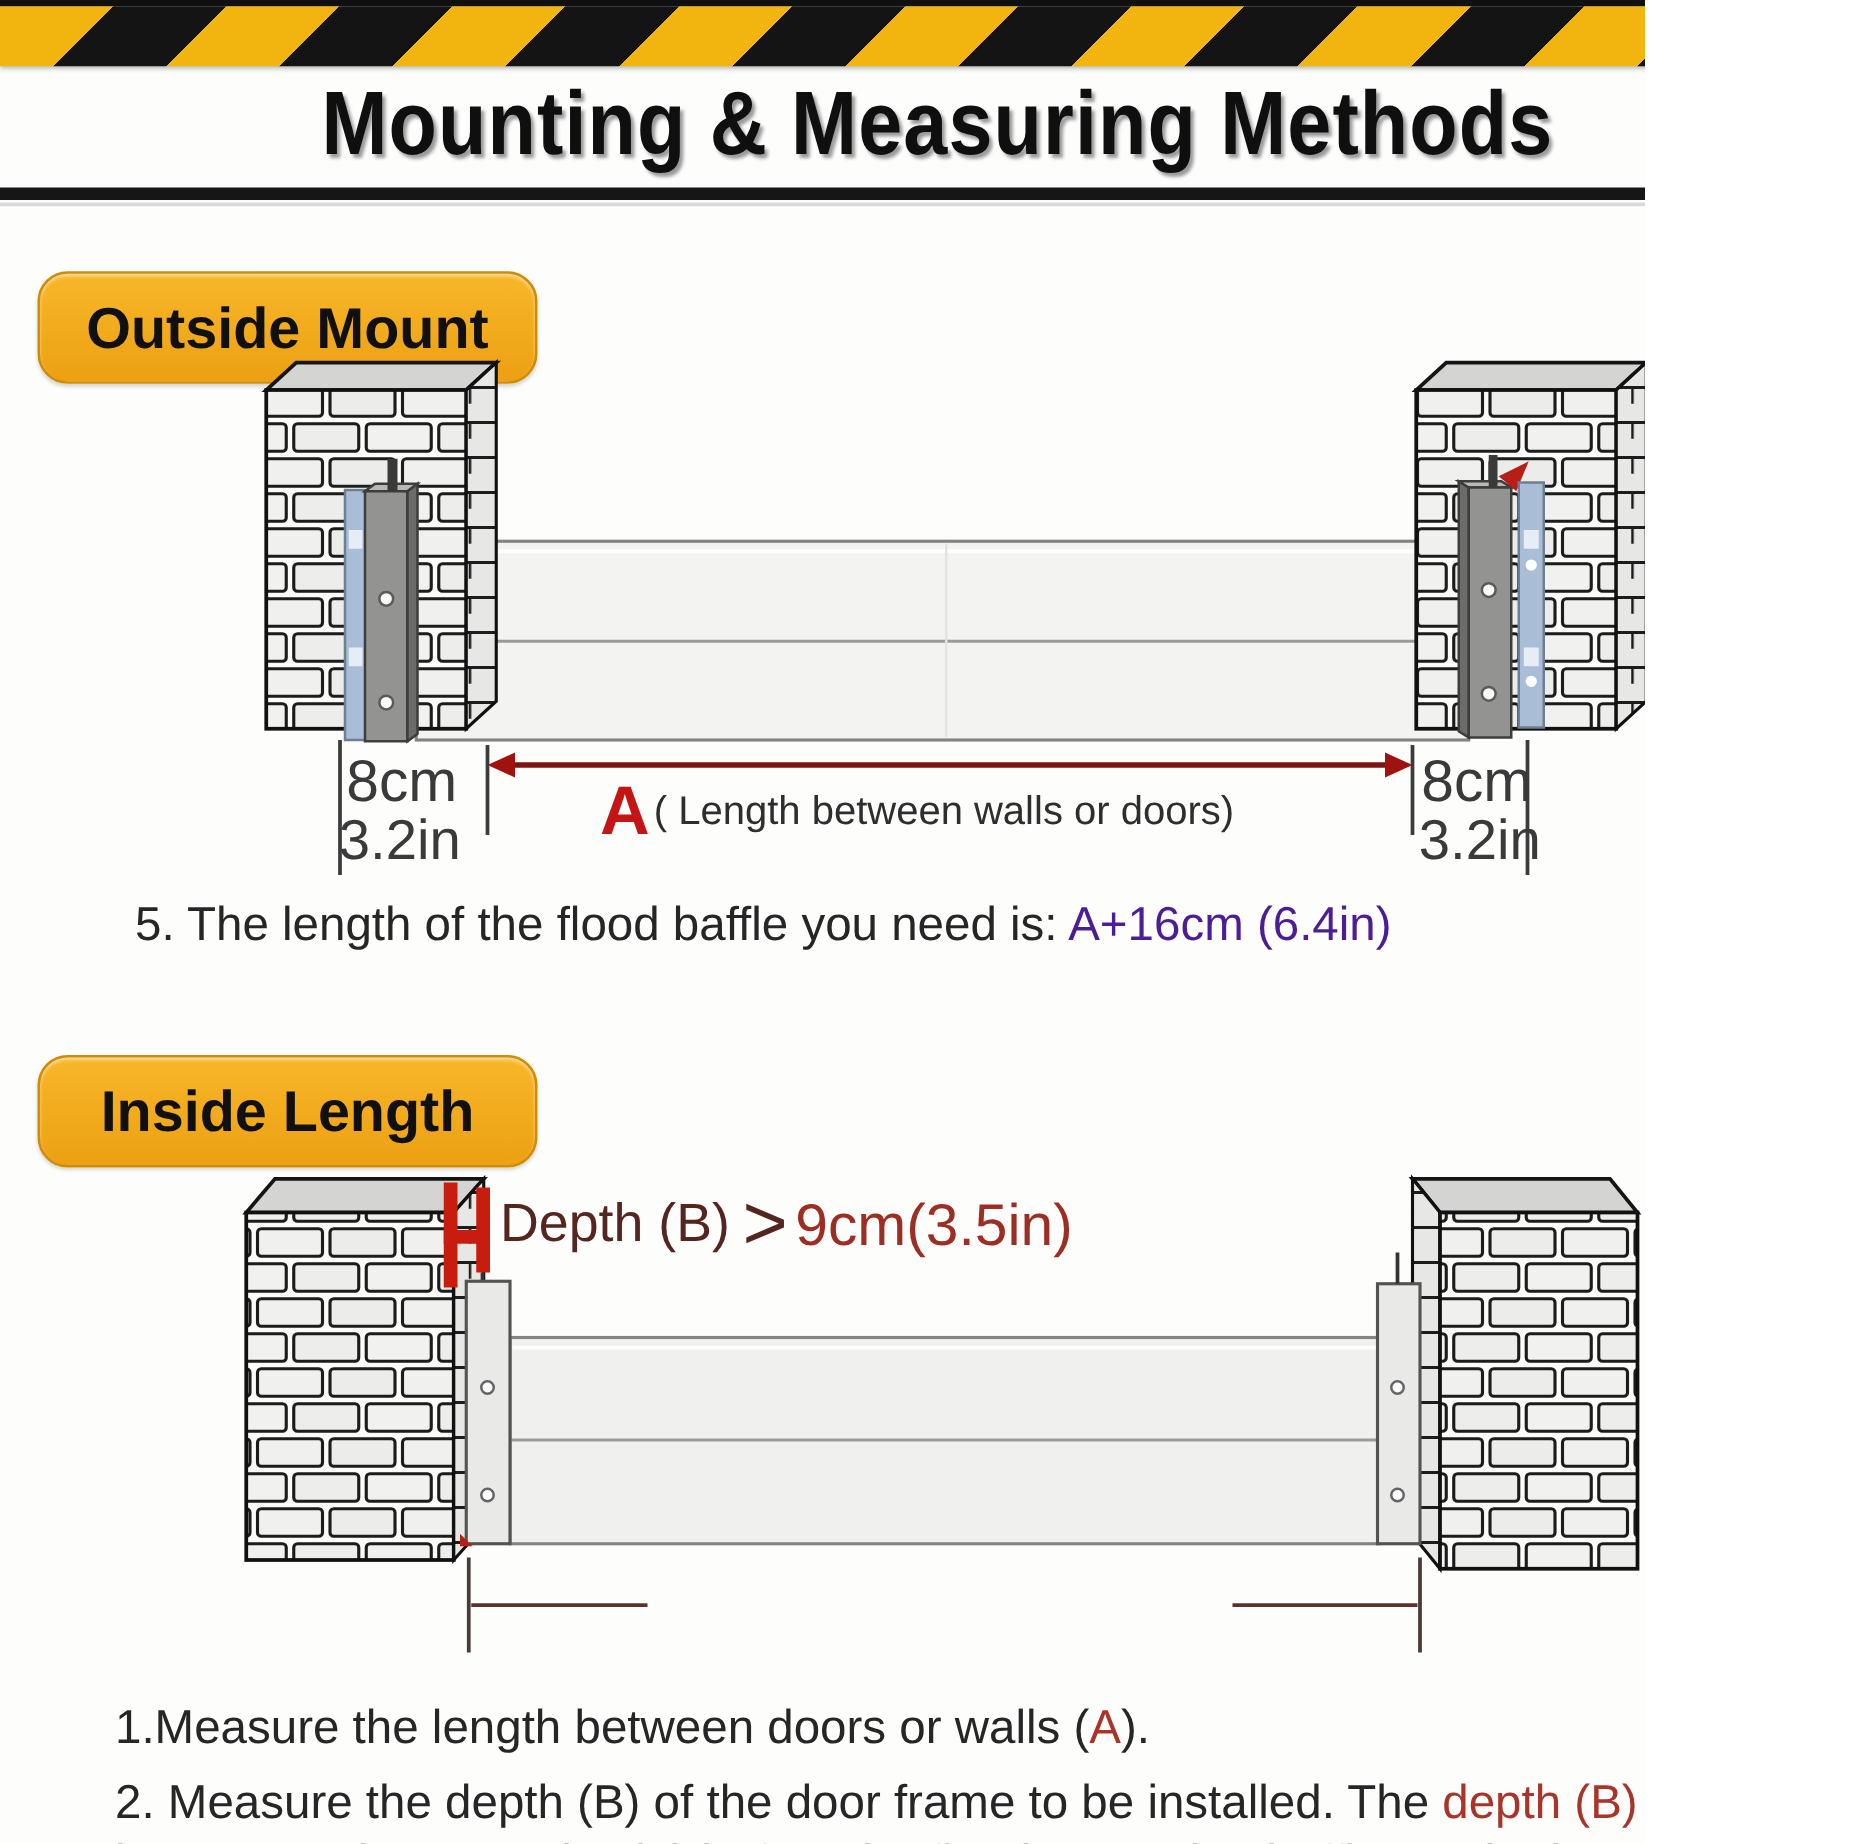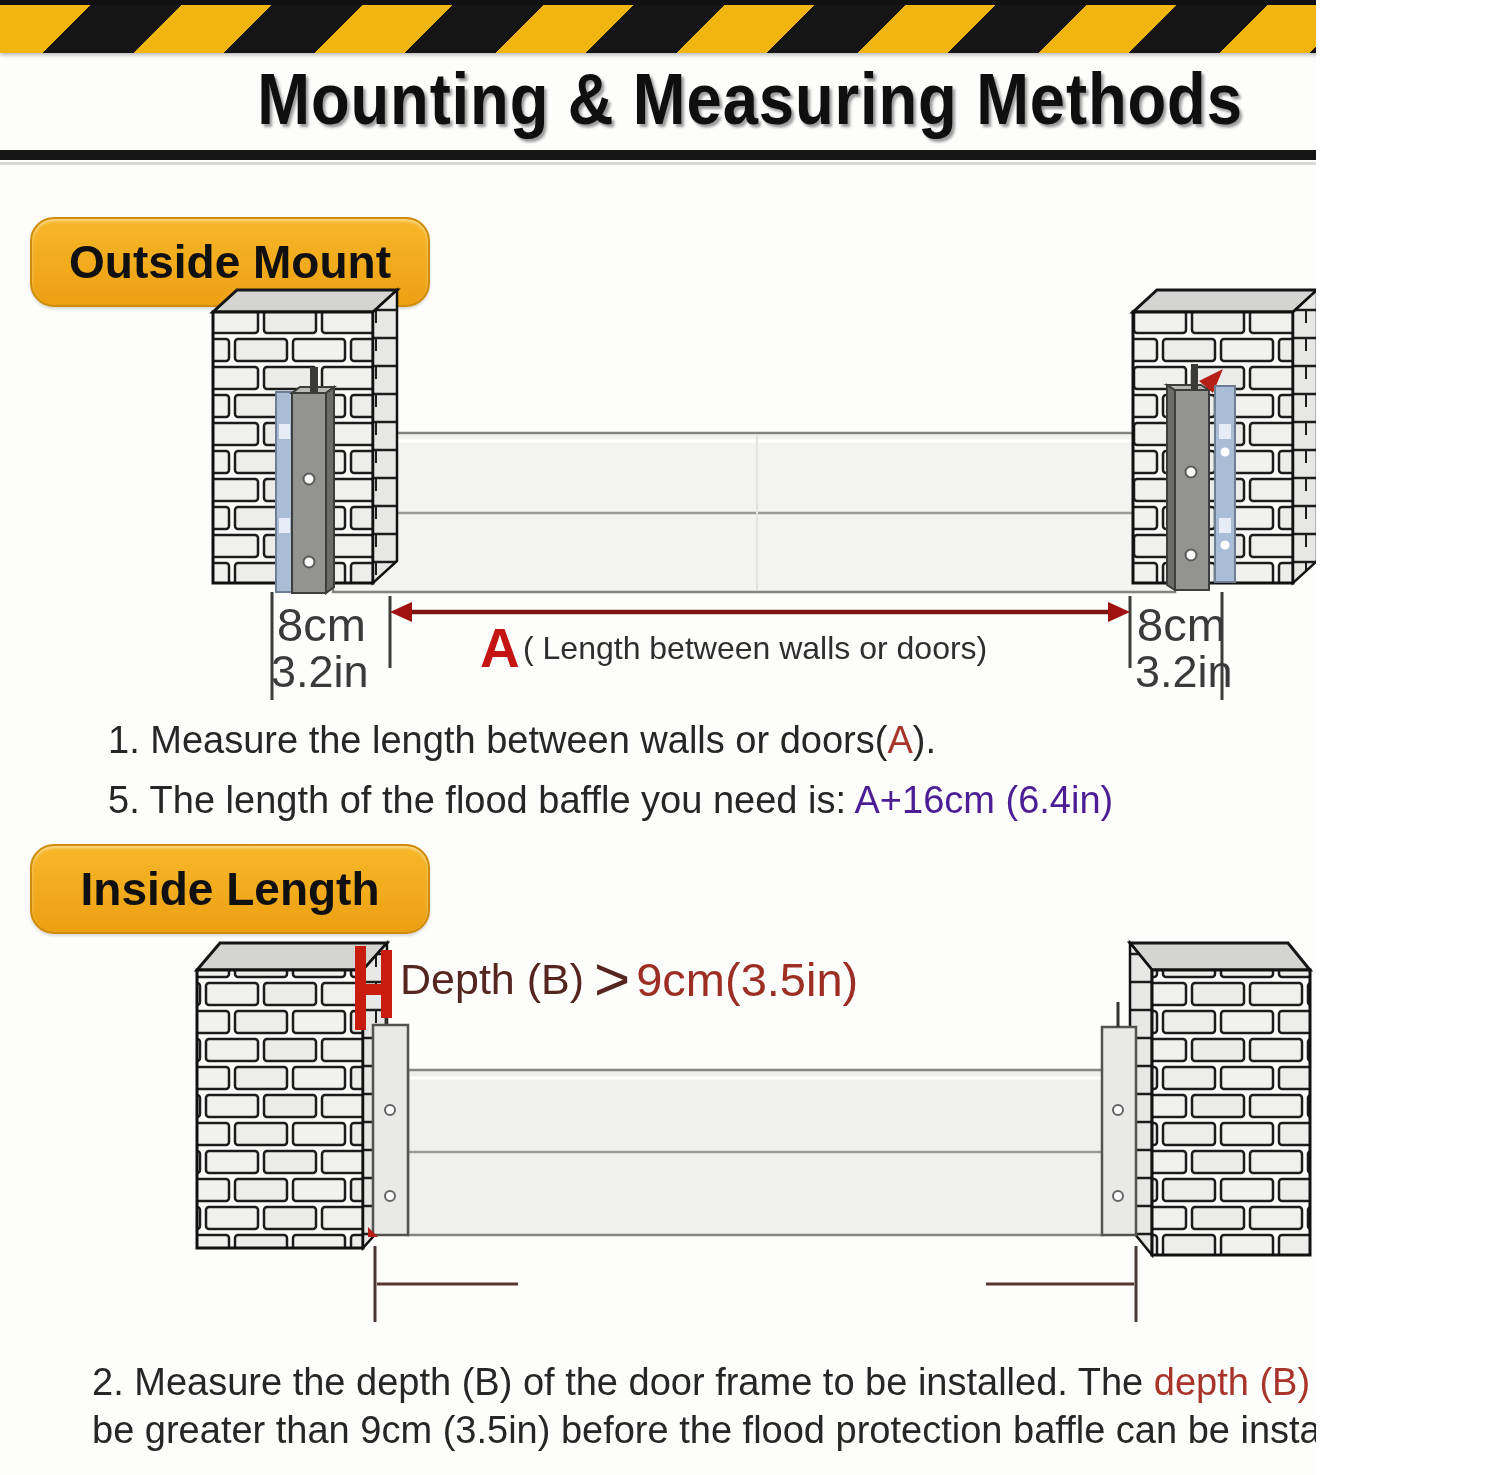--- a/index.html
+++ b/index.html
@@ -136,21 +136,20 @@
   </svg>
 
   <div class="ovl t-dim" style="left:277px;top:597px;">8cm</div>
   <div class="ovl t-dim2" style="left:271px;top:646px;">3.2in</div>
   <div class="ovl a-letter" style="left:480px;top:616px;">A</div>
   <div class="ovl a-caption" style="left:523px;top:630px;">( Length between walls or doors)</div>
   <div class="ovl t-dim" style="left:1137px;top:597px;">8cm</div>
   <div class="ovl t-dim2" style="left:1135px;top:646px;">3.2in</div>
 
   <div class="instr" style="left:108px;top:716px;">
-    <div class="line"><span>1. Measure the length between walls or doors(</span><span class="hl-red">A</span><span>).</span></div>
     <div class="line"><span>5. The length of the flood baffle you need is: </span><span class="hl-dark-red">A+16cm (6.4in)</span><span></span></div>
   </div>
 
   <div class="pill" style="top:844px;">Inside Length</div>
 
   <svg class="diagram" style="top:930px;" width="1500" height="430" viewBox="0 930 1500 430">
 
     <g>
       <rect x="408" y="1070" width="695" height="165" fill="#f0f0ee" stroke="#848480" stroke-width="2.5"></rect>
       <line x1="410" y1="1078" x2="1101" y2="1078" stroke="#ffffff" stroke-width="3"></line>
@@ -196,16 +195,17 @@
   </svg>
 
   <div class="ovl depth-line" style="left:400px;top:948px;">
     <span class="depth-label">Depth (B)</span>
     <span class="depth-gt">&gt;</span>
     <span class="depth-value">9cm(3.5in)</span>
   </div>
 
 
   <div class="instr" style="left:92px;top:1358px;width:1400px;">
+    <div class="line"><span>1.Measure the length between doors or walls (</span><span class="hl-red">A</span><span>).</span></div>
     <div class="wrapline"><span>2. Measure the depth (B) of the door frame to be installed. The </span><span class="hl-red">depth (B)</span><span> needs to be greater than 9cm (3.5in) before the flood protection baffle can be installed.</span></div>
   </div>
 
 </div>
 
 </body></html>

